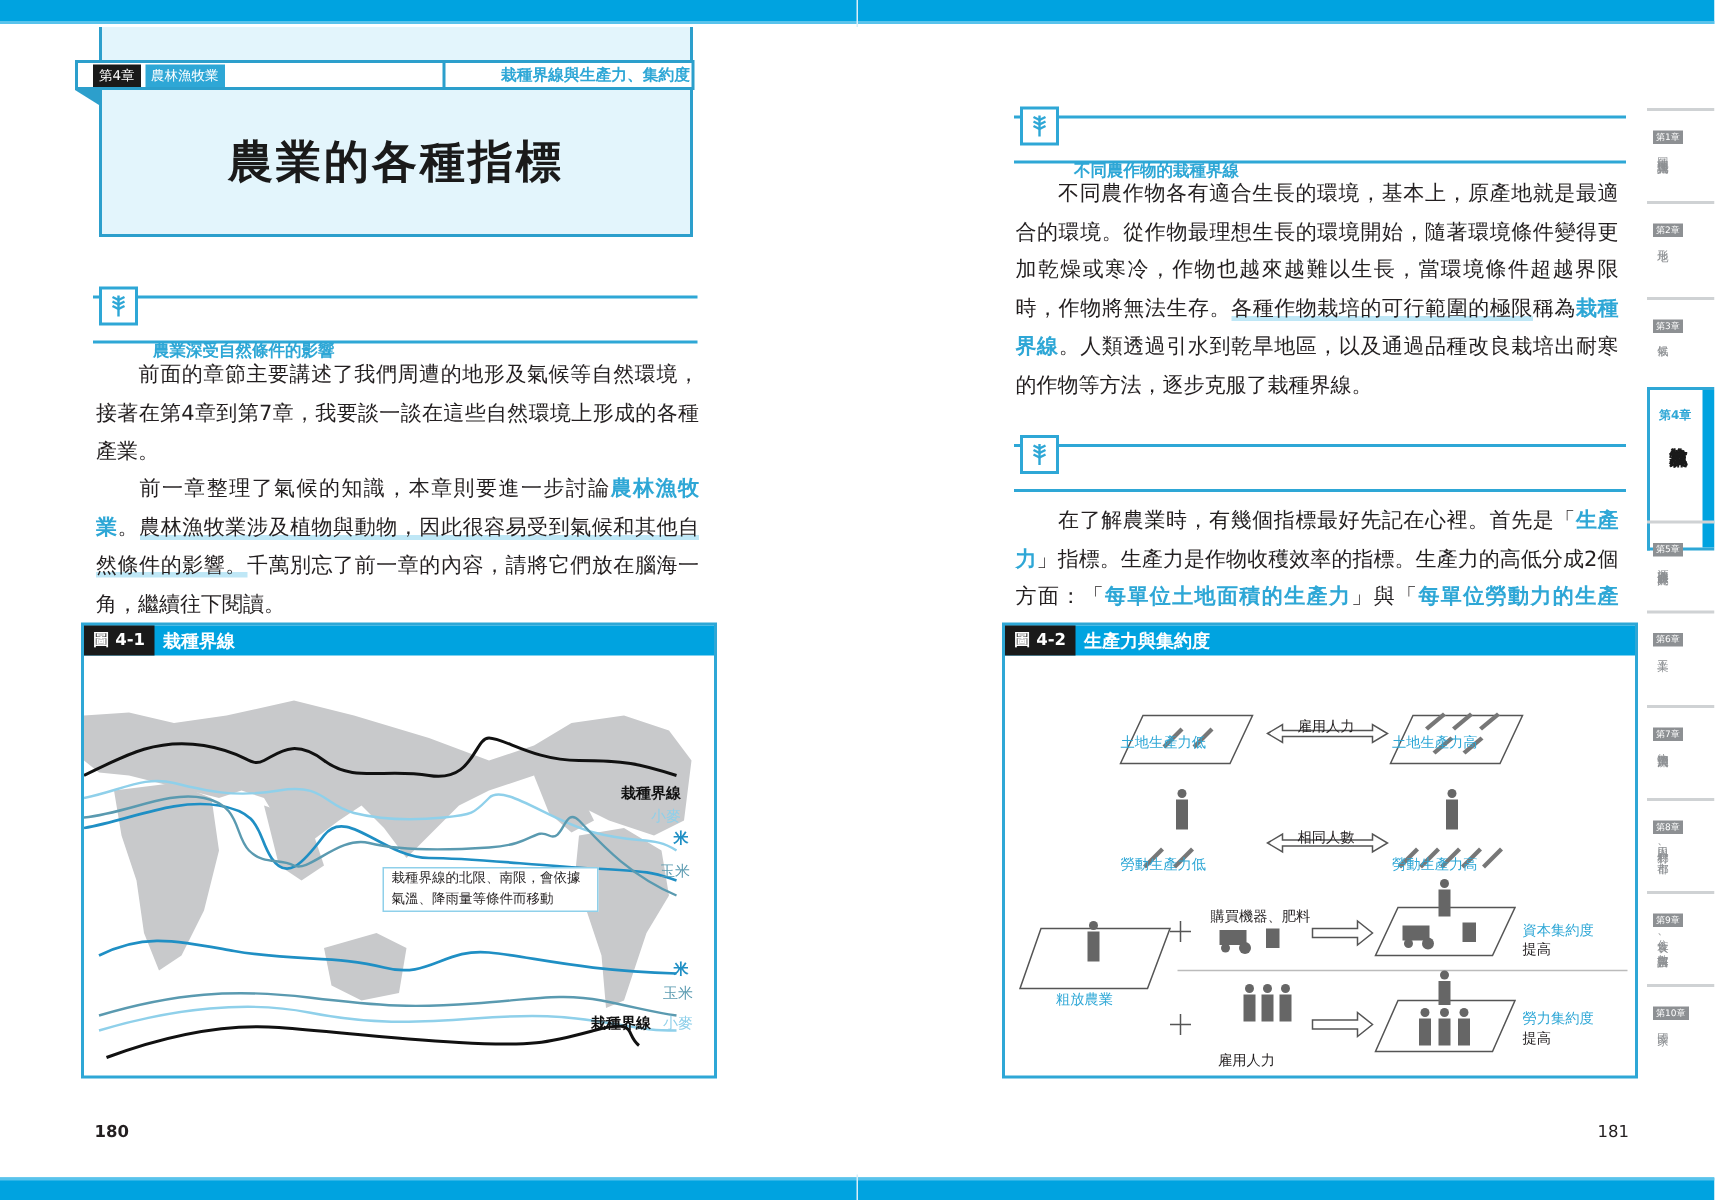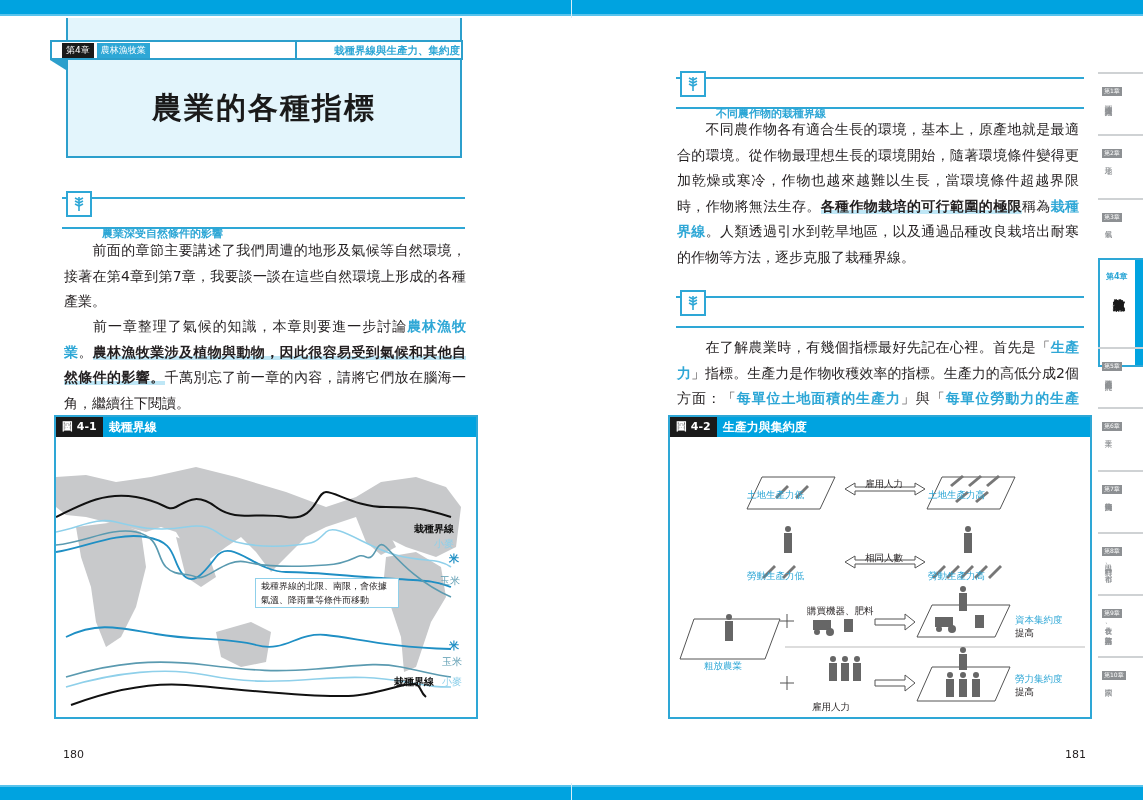--- a/index.html
+++ b/index.html
@@ -28,21 +28,21 @@
     font-size: 30px; font-weight: bold; letter-spacing: 2px; color: #1a1a1a; }
 
   .sec-head { position: absolute; height: 32px; border-top: 2px solid #2ea7d6; border-bottom: 2px solid #2ea7d6; }
   .sec-head .icon-box { position: absolute; left: 4px; top: -8px; width: 26px; height: 26px; border: 2px solid #2ea7d6;
     background: #fff; color: #2ea7d6; font-size: 14px; text-align: center; line-height: 22px; font-weight: bold; }
   .sec-head .sec-title { position: absolute; left: 40px; top: 3px; font-size: 11px; font-weight: bold; color: #2ea7d6; white-space: nowrap; margin-top: 24px; }
 
   .para { position: absolute; font-size: 14px; line-height: 25.5px; color: #231f20; text-align: justify; }
   .para .ind { display: inline-block; width: 28px; }
   .hl { color: #2ea7d6; font-weight: bold; }
-  .bd { font-weight: bold; }
+  .bd { font-weight: normal; }
   .ul { background: linear-gradient(transparent 78%, #bfe7f6 78%); }
 
   .fig { position: absolute; border: 2px solid #2ea7d6; background: #fff; }
   .fig-head { height: 20px; background: #00a3e0; display: flex; align-items: center; }
   .fig-no { background: #1a1a1a; color: #fff; font-size: 11px; font-weight: bold; height: 20px; line-height: 20px; padding: 0 6px; }
   .fig-title { color: #fff; font-size: 12px; font-weight: bold; margin-left: 6px; }
 
   .map-svg { position: absolute; left: 0; top: 20px; }
   .map-label { position: absolute; font-size: 10px; font-weight: bold; white-space: nowrap; }
   .map-note { position: absolute; left: 199px; top: 161px; width: 144px; border: 1px solid #8fd0ea; background: #fff;
@@ -128,21 +128,21 @@
     <span class="map-label" style="left:378px; top:120px; color:#8fd0ea; font-weight:normal;">小麥</span>
     <span class="map-label" style="left:393px; top:135px; color:#1f8fc4;">米</span>
     <span class="map-label" style="left:384px; top:157px; color:#5a9ab0; font-weight:normal;">玉米</span>
     <span class="map-label" style="left:393px; top:222px; color:#1f8fc4;">米</span>
     <span class="map-label" style="left:386px; top:238px; color:#5a9ab0; font-weight:normal;">玉米</span>
     <span class="map-label" style="left:386px; top:258px; color:#8fd0ea; font-weight:normal;">小麥</span>
     <span class="map-label" style="left:338px; top:258px; color:#111;">栽種界線</span>
     <div class="map-note">栽種界線的北限、南限，會依據氣溫、降雨量等條件而移動</div>
   </div>
 
-  <span class="page-no" style="left:63px;">180</span>
+  <span class="page-no" style="left:63px;font-weight:bold;">180</span>
 </div>
 
 <div>
   <div class="sec-head" style="left:676px; top:77px; width:408px;">
     <span class="icon-box">
       <svg width="20" height="20" viewBox="0 0 20 20">
           <g fill="none" stroke="#2ea7d6" stroke-width="1.6">
             <line x1="10" y1="4" x2="10" y2="18"></line>
             <path d="M10 7 L6 5 M10 10 L6 8 M10 13 L6 11 M10 7 L14 5 M10 10 L14 8 M10 13 L14 11"></path>
           </g>

